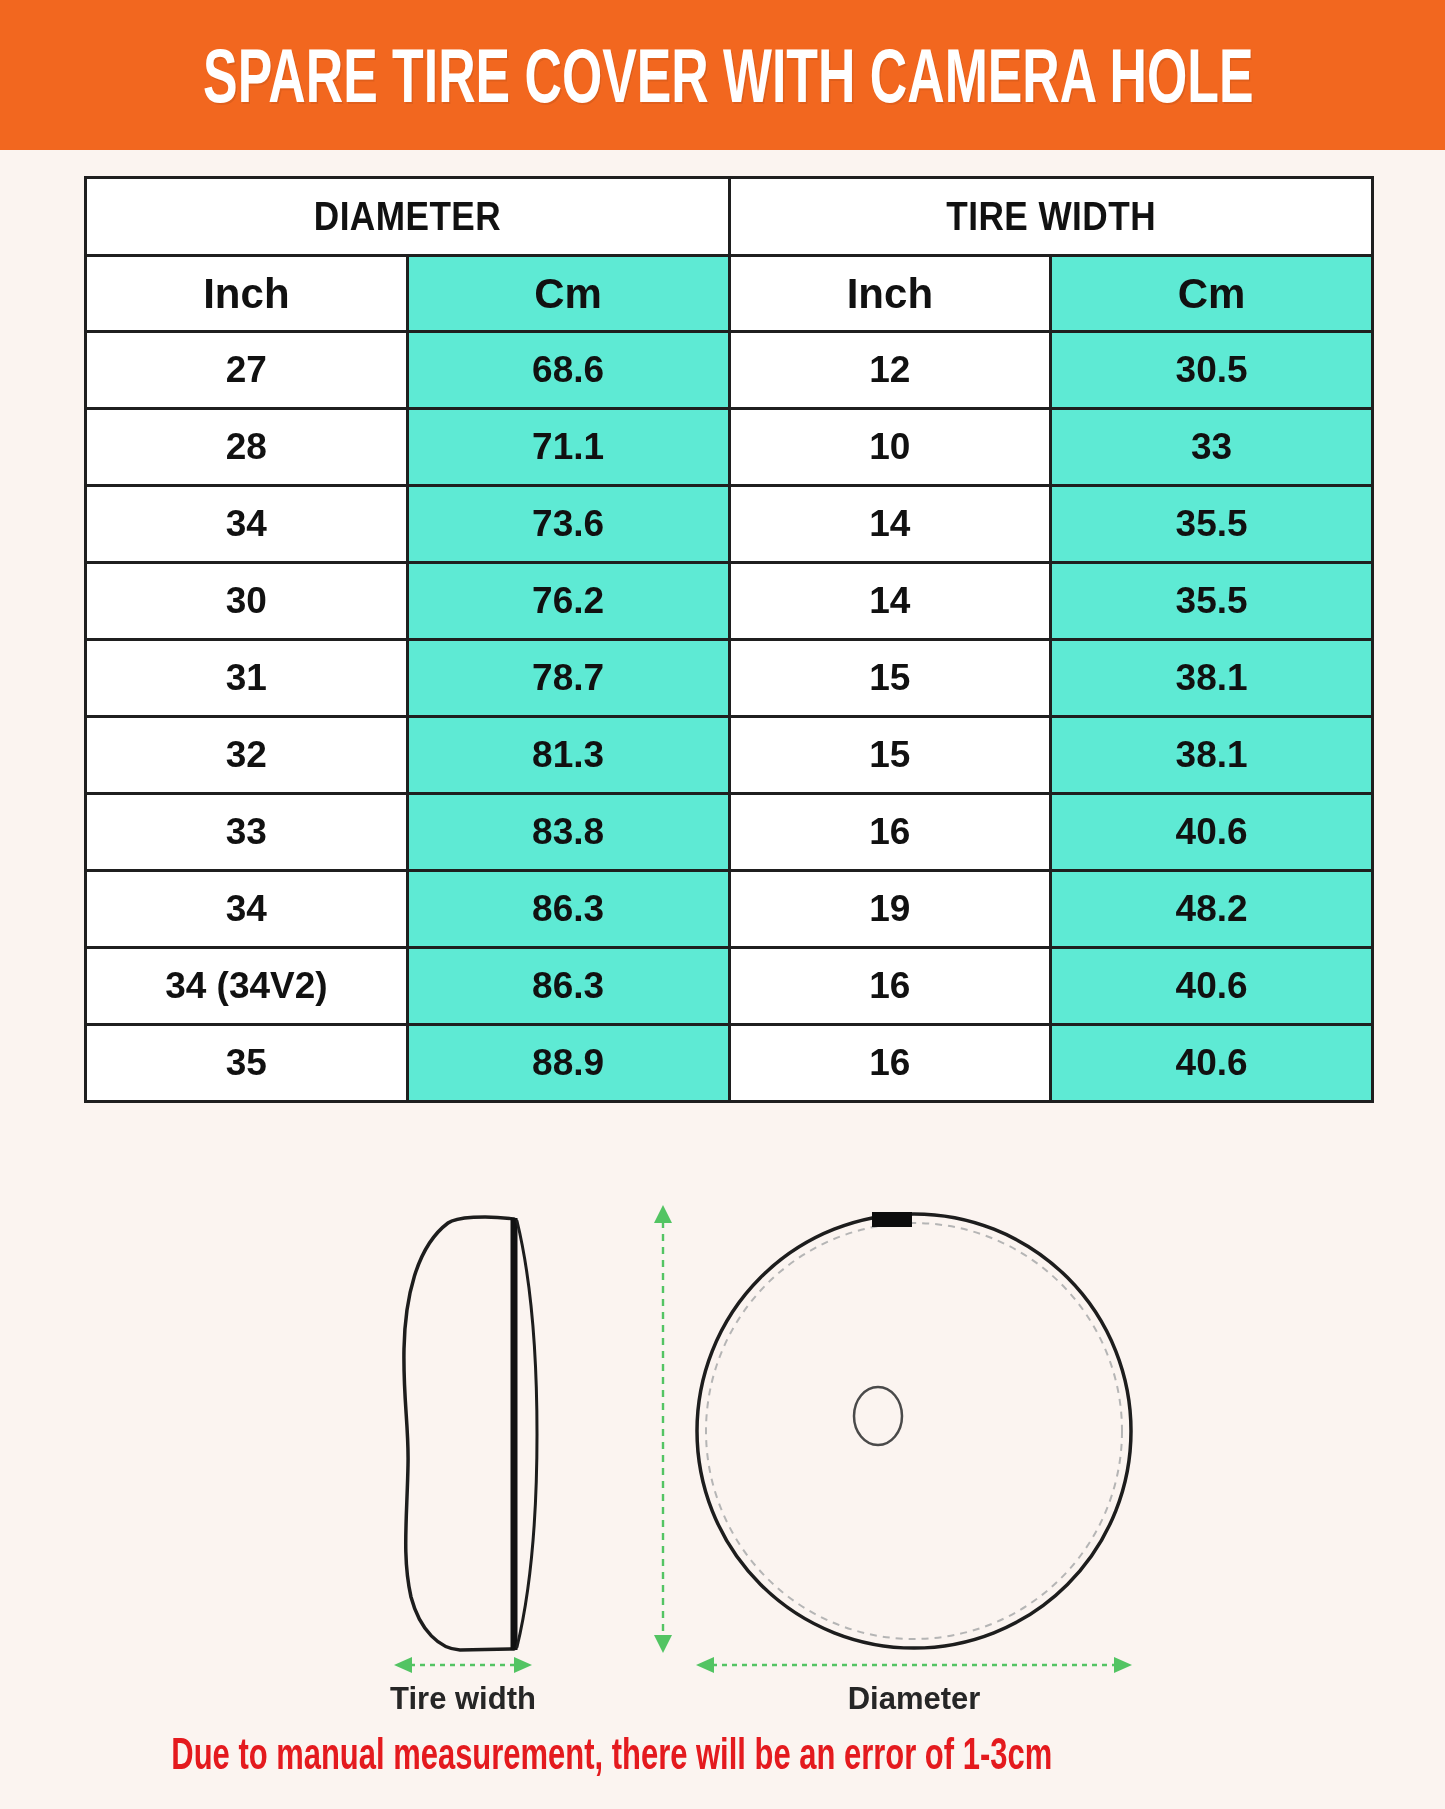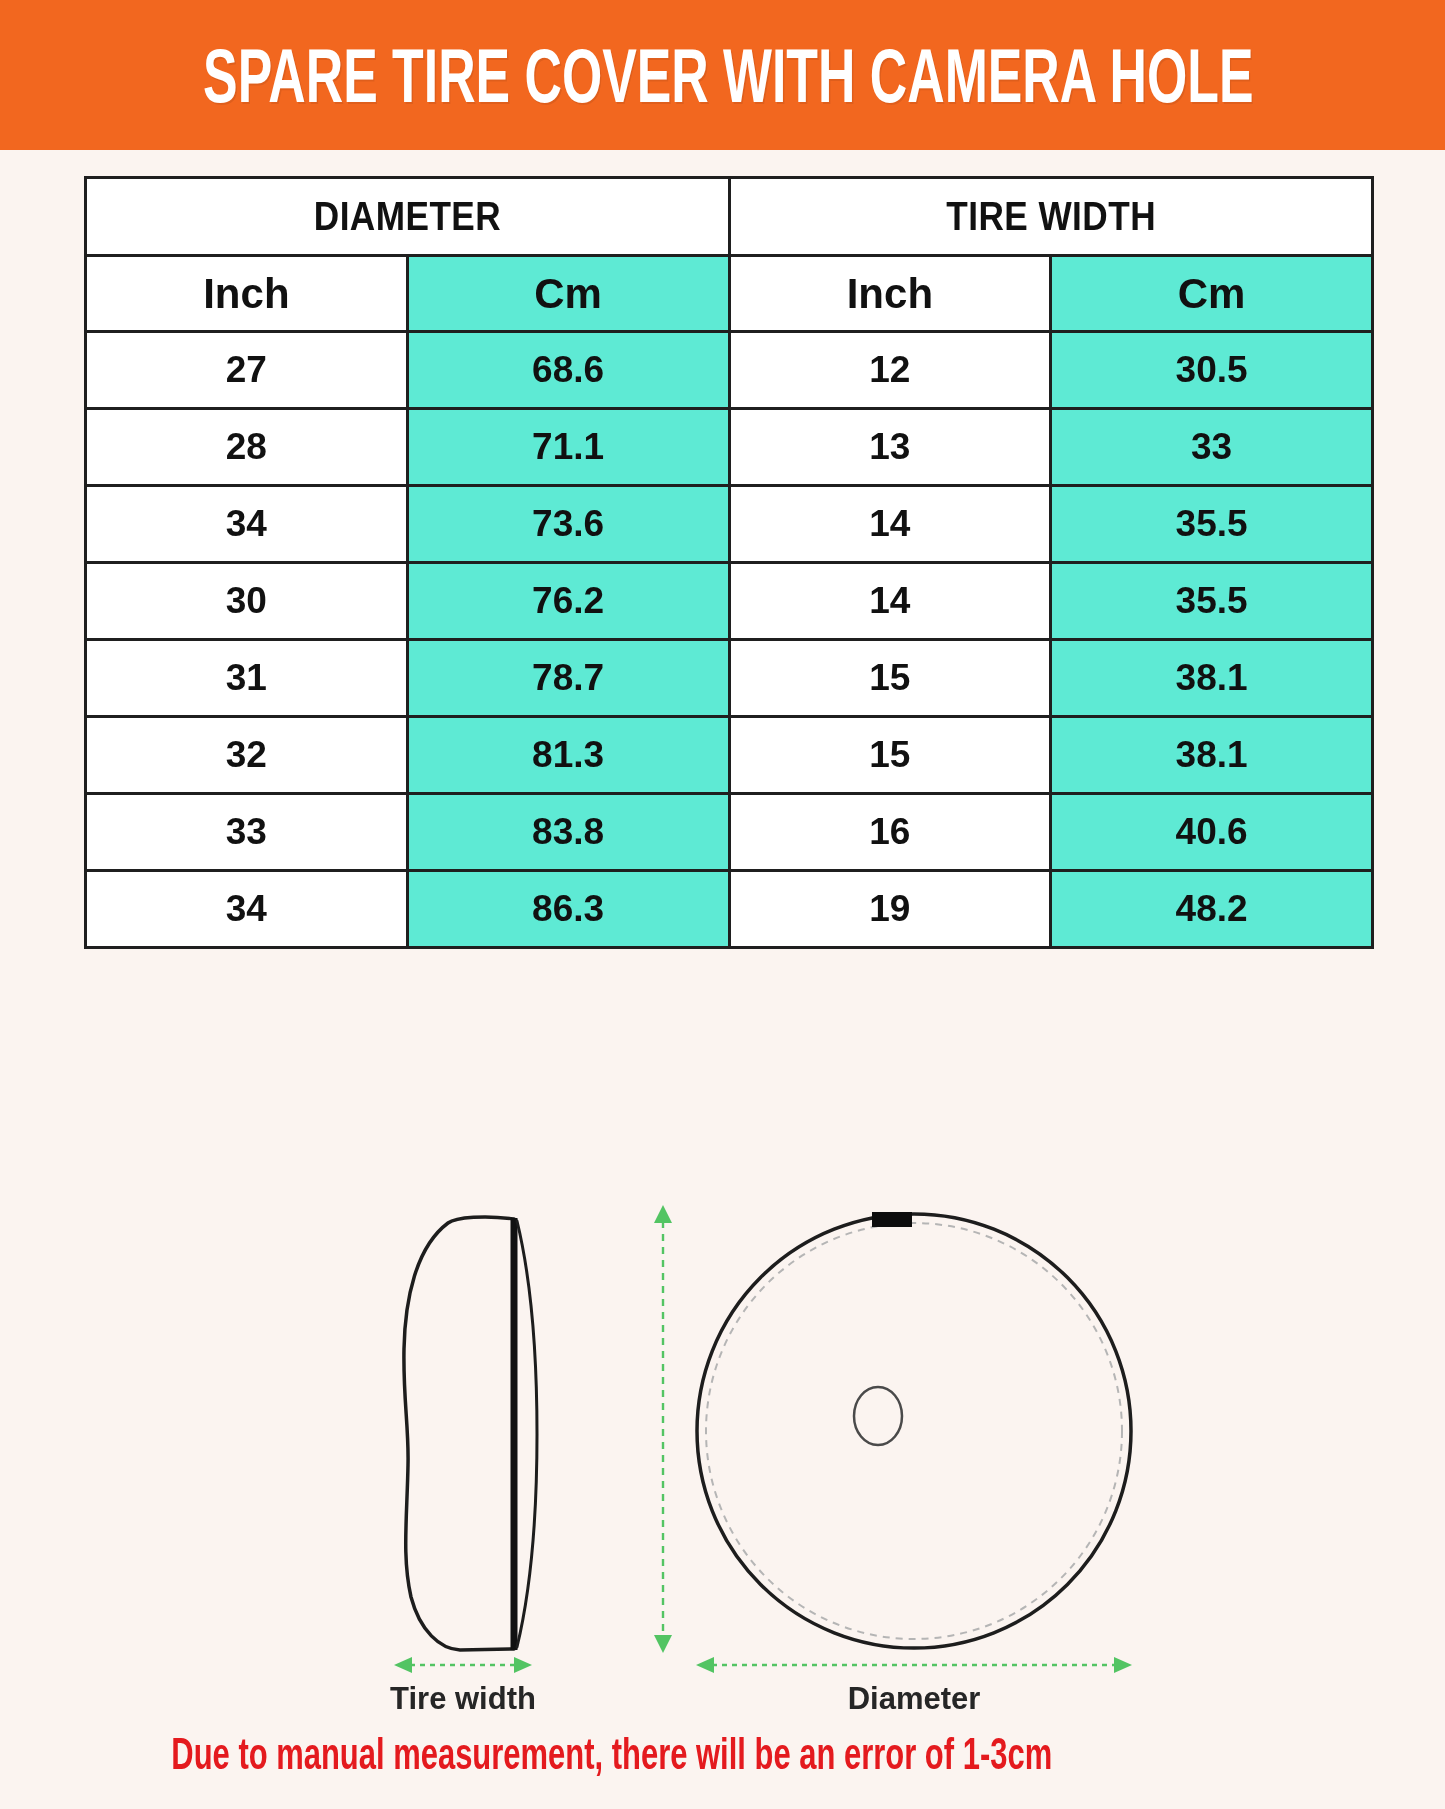--- a/index.html
+++ b/index.html
@@ -133,21 +133,21 @@
     <tbody>
         <tr>
           <td>27</td>
           <td class="cm">68.6</td>
           <td>12</td>
           <td class="cm">30.5</td>
         </tr>
         <tr>
           <td>28</td>
           <td class="cm">71.1</td>
-          <td>13</td>
+          <td>10</td>
           <td class="cm">33</td>
         </tr>
         <tr>
           <td>34</td>
           <td class="cm">73.6</td>
           <td>14</td>
           <td class="cm">35.5</td>
         </tr>
         <tr>
           <td>30</td>
@@ -171,20 +171,32 @@
           <td>33</td>
           <td class="cm">83.8</td>
           <td>16</td>
           <td class="cm">40.6</td>
         </tr>
         <tr>
           <td>34</td>
           <td class="cm">86.3</td>
           <td>19</td>
           <td class="cm">48.2</td>
+        </tr>
+        <tr>
+          <td>34 (34V2)</td>
+          <td class="cm">86.3</td>
+          <td>16</td>
+          <td class="cm">40.6</td>
+        </tr>
+        <tr>
+          <td>35</td>
+          <td class="cm">88.9</td>
+          <td>16</td>
+          <td class="cm">40.6</td>
         </tr>
       </tbody>
   </table>
 
   <svg class="abs" style="left:398px; top:1213px;" width="142" height="442" viewBox="0 0 142 442">
     <path d="M116,6 C88,2 58,4 50,10 C18,34 7,86 6,136 C5,186 11,214 10,252 C9,306 4,344 13,384 C22,418 42,436 62,437 L116,436" fill="none" stroke="#1d1d1d" stroke-width="3.5" stroke-linecap="round"></path>
     <path d="M116,5 L116,437" fill="none" stroke="#111111" stroke-width="7"></path>
     <path d="M119,8 C134,70 139,150 139,221 C139,292 134,372 119,434" fill="none" stroke="#1d1d1d" stroke-width="3" stroke-linecap="round"></path>
   </svg>
 

